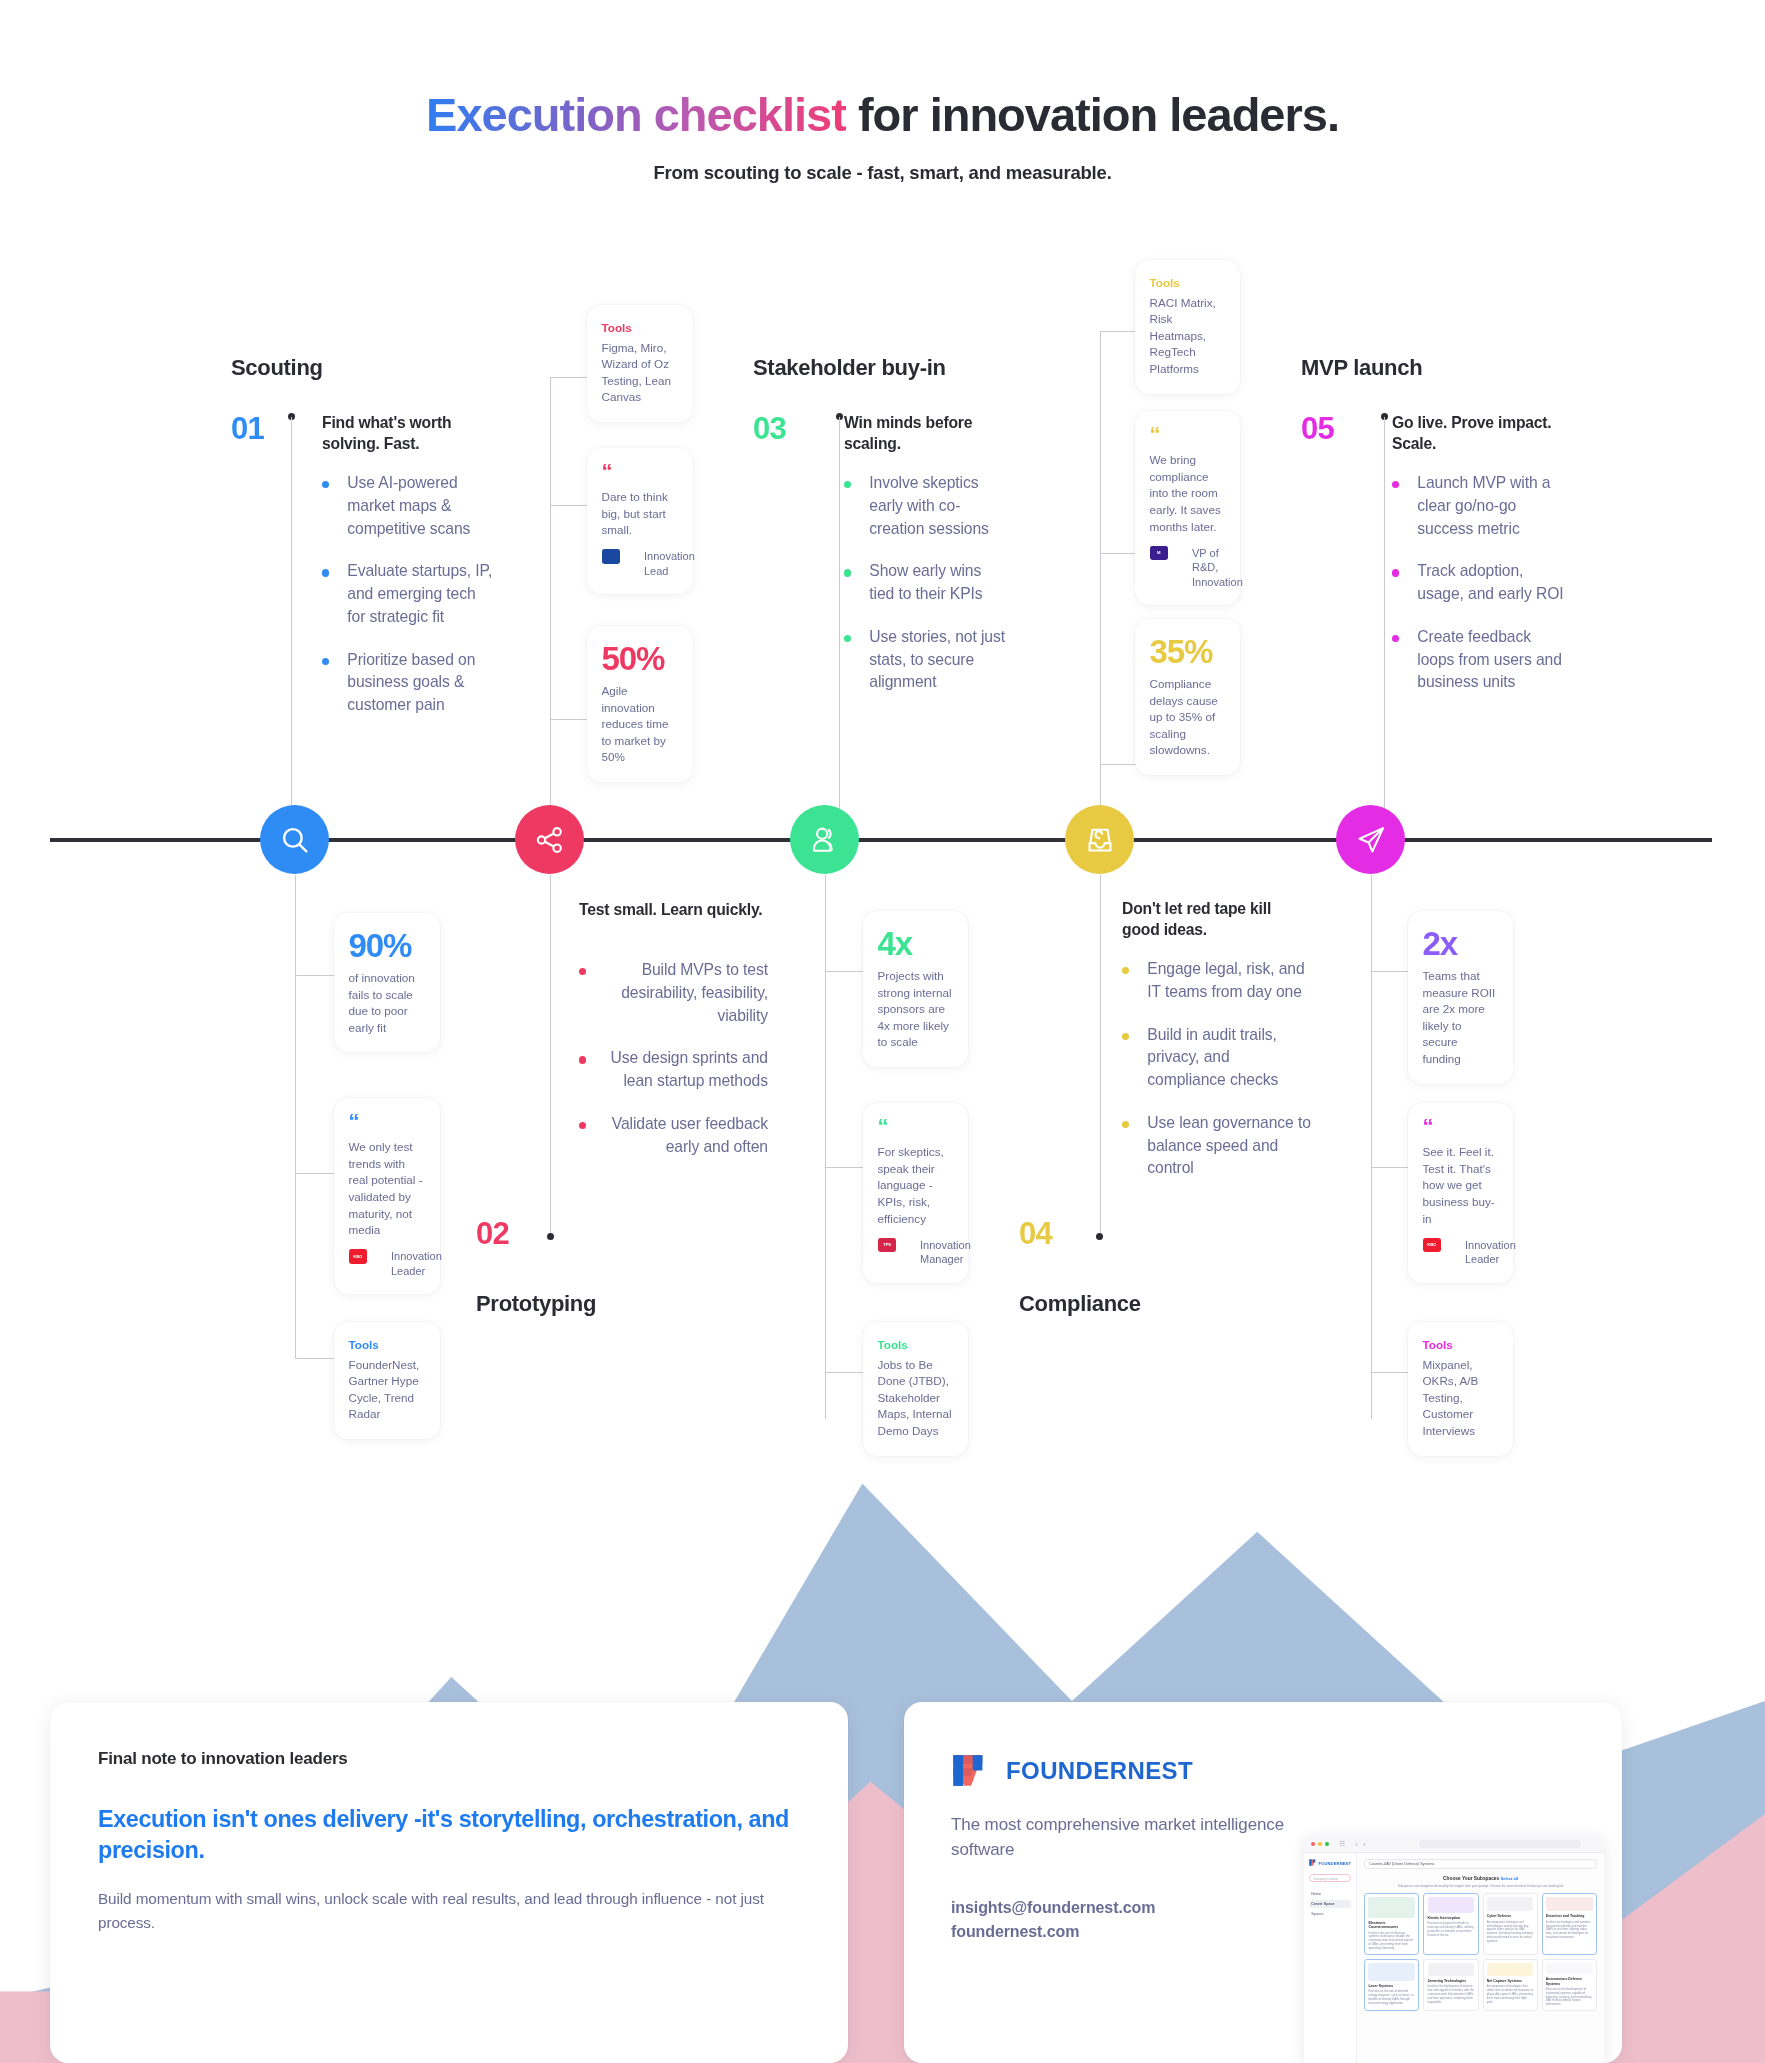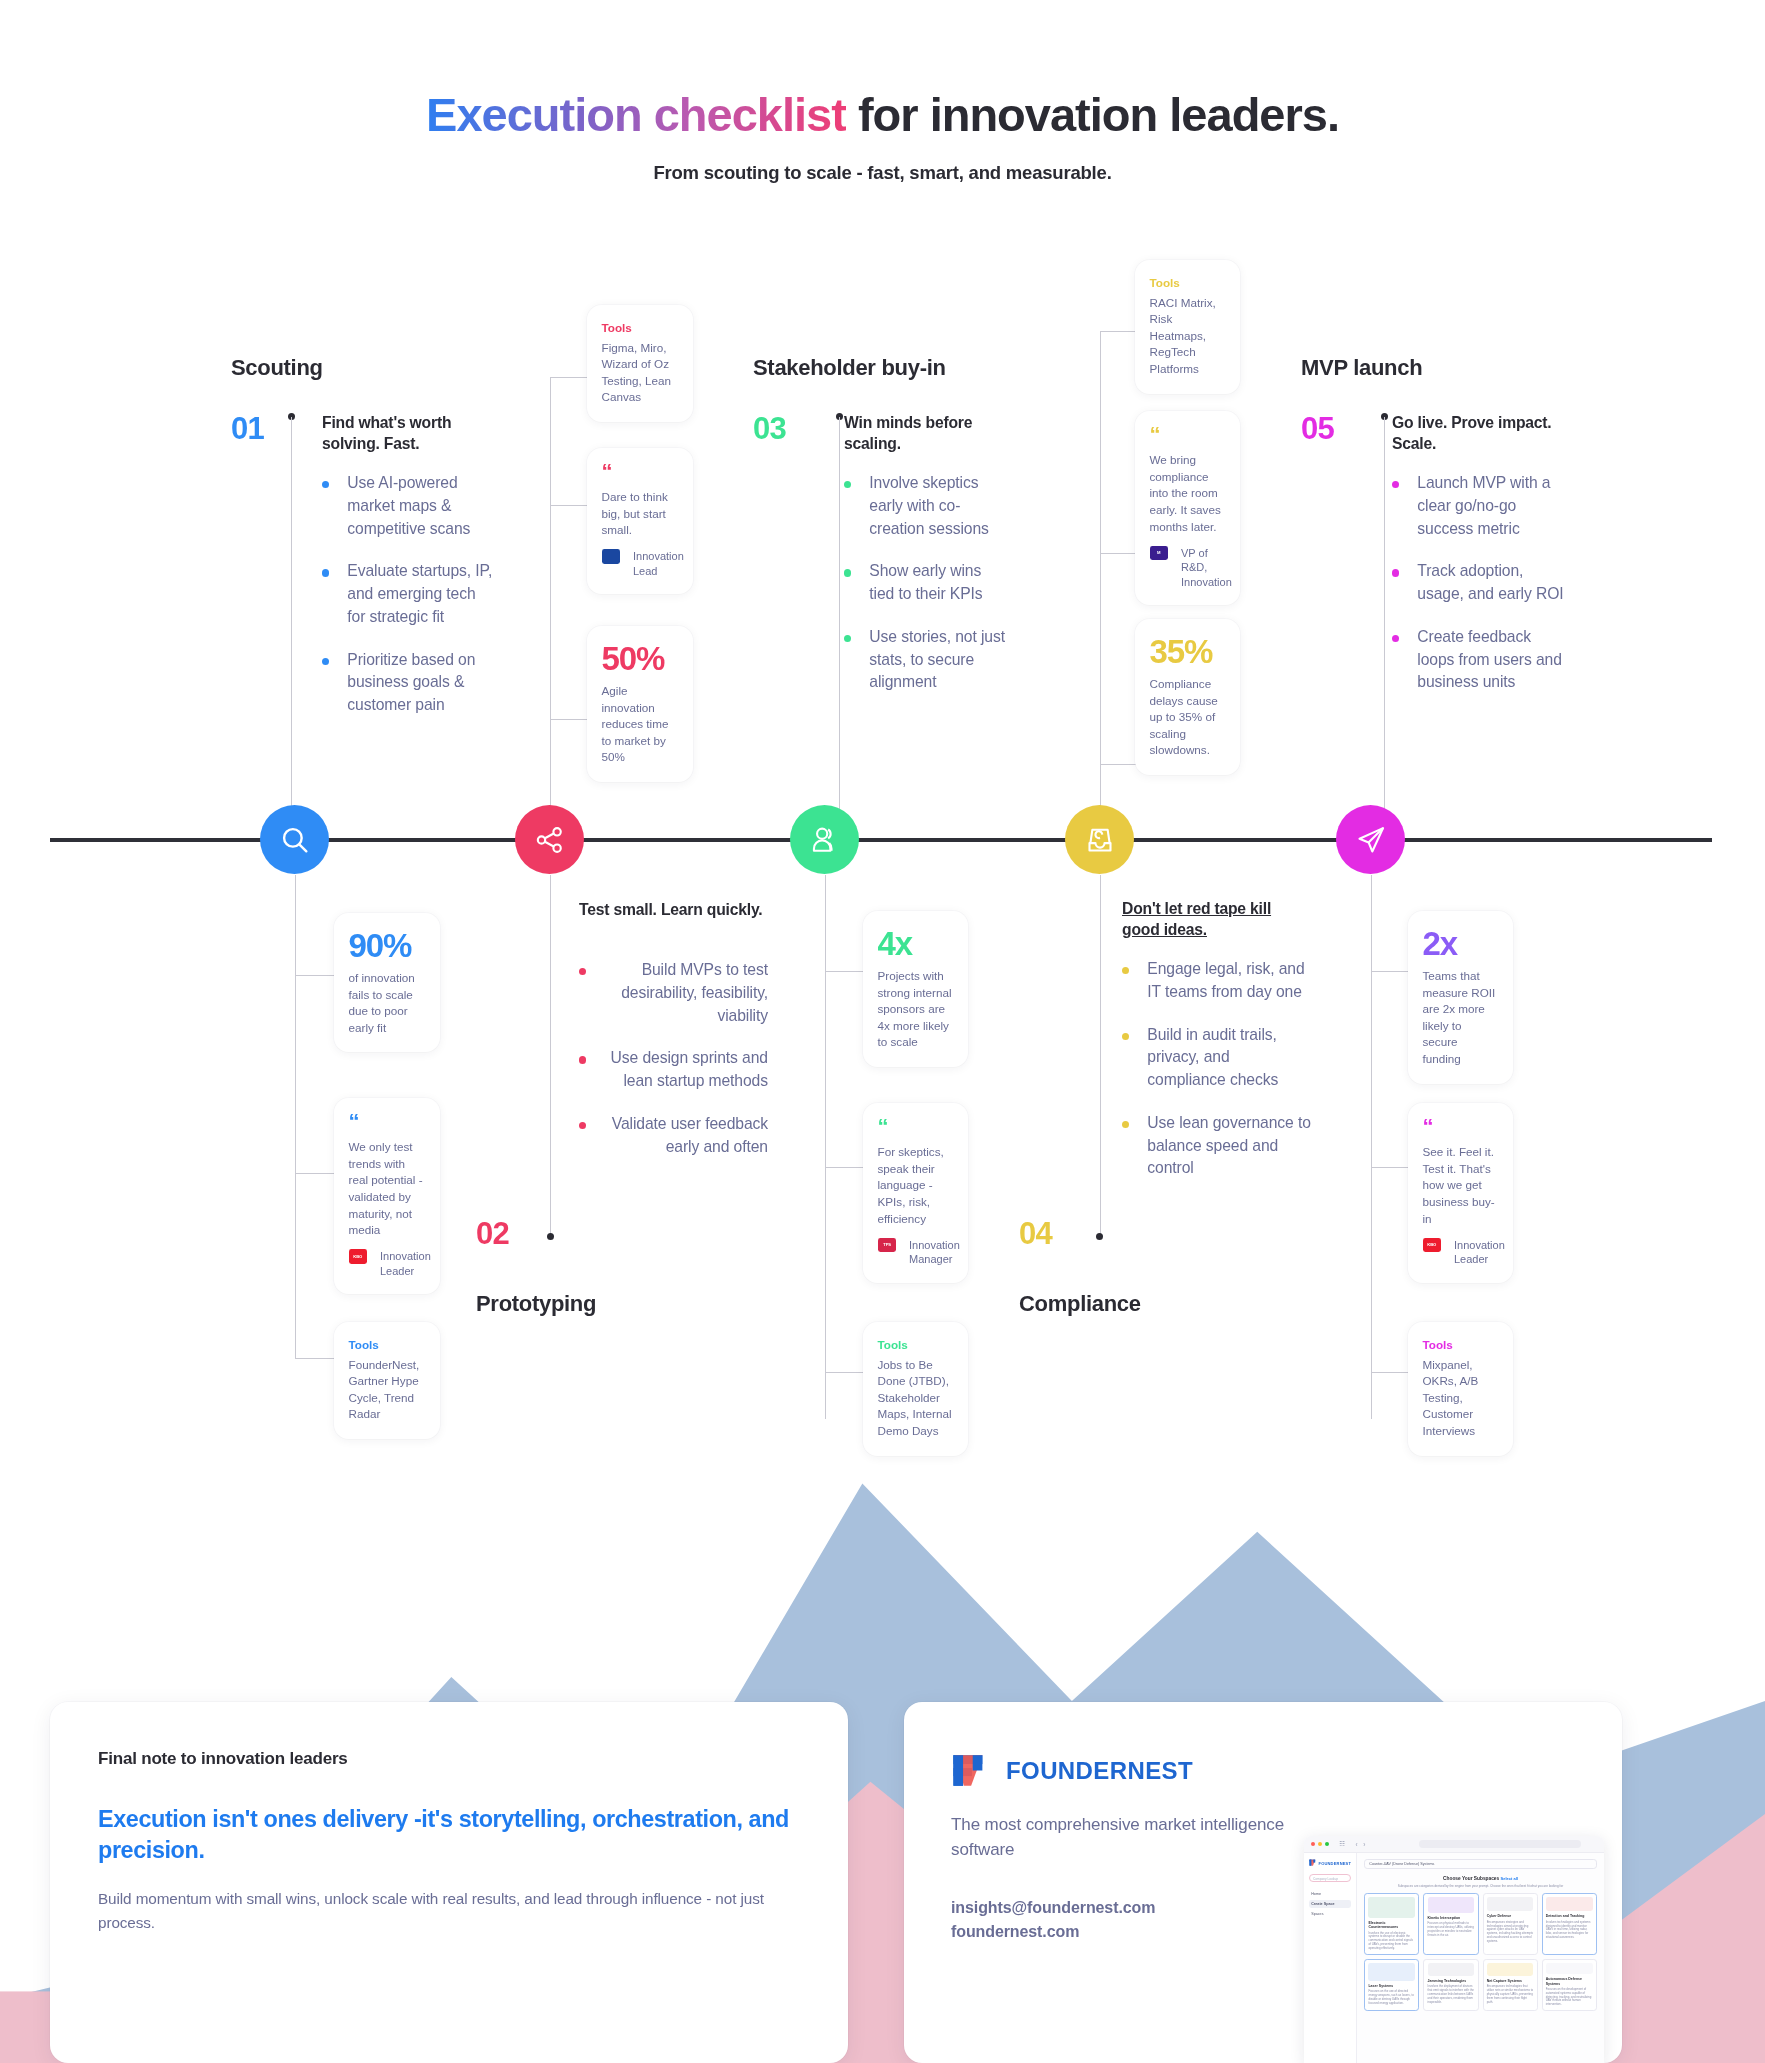--- a/index.html
+++ b/index.html
@@ -55,21 +55,21 @@
   
   .card {
     position: absolute; background: #ffffff; border-radius: 14.5px;
     box-shadow: 0 1.6px 9.7px rgba(30,30,60,.055), 0 0 0 0.8px rgba(30,30,60,.028);
     padding: 16px 14.5px; z-index: 5;
   }
   .card-stat-num { font-size: 33px; font-weight: 700; letter-spacing: -1.1px; line-height: 1; margin-bottom: 8px; }
   .card-body { font-size: 11.7px; line-height: 1.42; color: #696d95; font-weight: 500; }
   .card-quote-mark { font-size: 22px; font-weight: 700; line-height: .7; margin-bottom: 9.7px; letter-spacing: -0.8px; }
   .card-tools-label { font-size: 11.7px; font-weight: 700; margin-bottom: 5.6px; }
-  .attrib { display: flex; align-items: flex-start; gap: 13px; margin-top: 10.5px; }
+  .attrib { display: flex; align-items: flex-start; gap: 24px; margin-top: 10.5px; }
   .attrib .badge { flex: 0 0 auto; width: 18.5px; height: 14.5px; border-radius: 2.4px; display:flex; align-items:center; justify-content:center; overflow:hidden; }
   .attrib .badge span { font-size: 4.4px; font-weight: 700; color: #fff; letter-spacing: -0.1px; transform: scale(.95); }
   .attrib .who { font-size: 11px; line-height: 1.32; color: #696d95; font-weight: 500; }
 
   
   .footer-card {
     position: absolute; background: #fff; border-radius: 18px; z-index: 6;
     box-shadow: 0 4.8px 21px rgba(30,30,60,.07), 0 0 0 0.8px rgba(30,30,60,.03);
     overflow: hidden;
   }
@@ -316,21 +316,21 @@
         <path d="M5.2 14.2 L6.6 4.8 h10.8 l1.4 9.4"></path>
         <path d="M4.6 14.2h4.2a3.2 3.2 0 0 0 6.4 0h4.2v5.2H4.6z"></path>
         <path d="M13.6 8.2a2.4 2.4 0 1 0-1.6 2.3"></path>
       </svg>
   </div>
 
   <div class="stem" style="left:1100px; top:875px; height:363px;"></div>
   <div class="stem-dot" style="left:1096px; top:1233px;"></div>
   <div class="head-num" style="left:1019px; top:1216px; color:#e8ca42;">04</div>
   <div class="head-title" style="left:1019px; top:1291px;">Compliance</div>
-  <div class="lead" style="left:1122px; top:899px; width:189px;text-decoration:underline;">Don't let red tape kill good ideas.</div>
+  <div class="lead" style="left:1122px; top:899px; width:189px;">Don't let red tape kill good ideas.</div>
   <div class="bullets" style="left:1122px; top:958px; width:189px;">
     <div class="bullet">
         <span class="dot" style="background:#e8ca42"></span>
         <span class="txt">Engage legal, risk, and IT teams from day one</span>
       </div>
     <div class="bullet">
         <span class="dot" style="background:#e8ca42"></span>
         <span class="txt">Build in audit trails, privacy, and compliance checks</span>
       </div>
     <div class="bullet">

